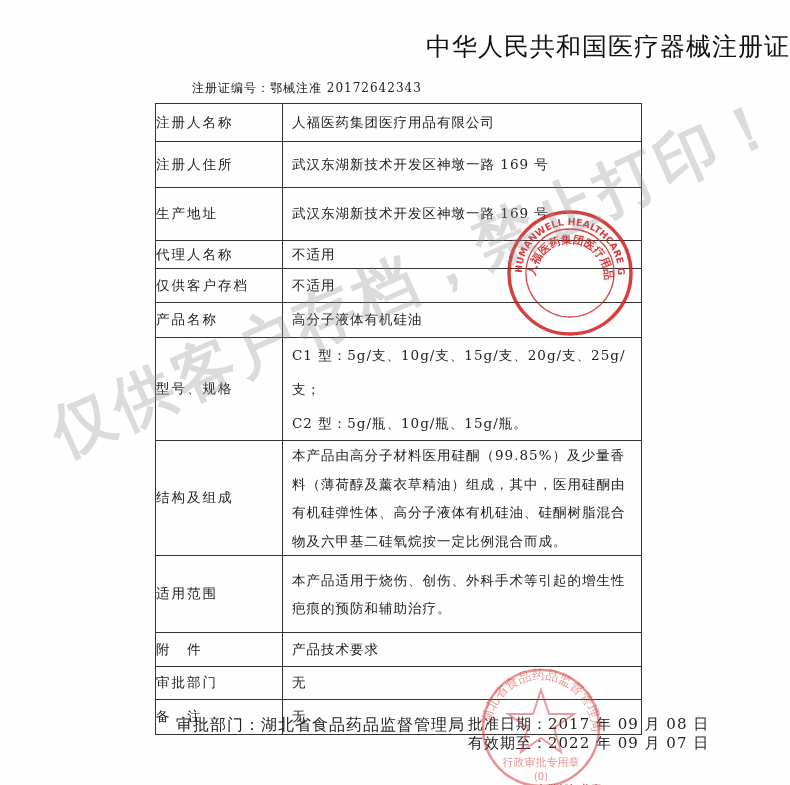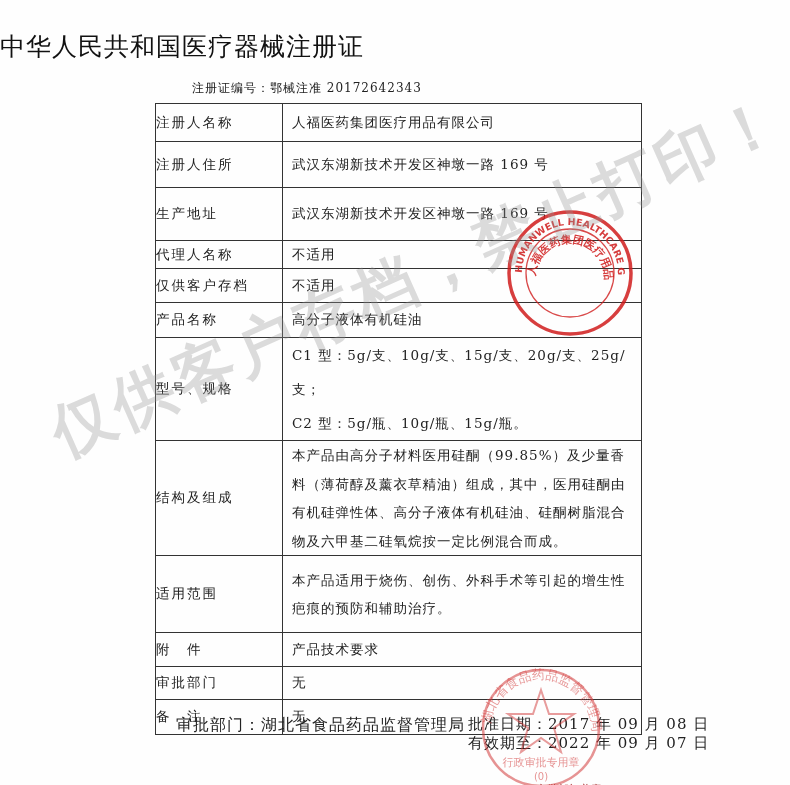--- a/index.html
+++ b/index.html
@@ -3,21 +3,21 @@
 <meta charset="utf-8">
 <style>
   html, body { margin: 0; padding: 0; background: #ffffff; }
   body {
     width: 790px; height: 785px; position: relative; overflow: hidden;
     font-family: "DejaVu Serif", "Liberation Serif", serif;
     color: #1a1a1a;
   }
   .page { position: absolute; left: 0; top: 0; width: 790px; height: 785px; background: #fefefe; }
   .title {
-    position: absolute; left: 0; width: 790px; top: 30px; text-align: left;
+    position: absolute; left: 0; width: 790px; top: 30px; text-align: right;
     font-family: "DejaVu Sans", "Liberation Sans", sans-serif;
     font-size: 25px; letter-spacing: 1px; color: #111;
   }
   .regno {
     position: absolute; left: 192px; top: 80px; font-size: 12px; color: #222;
     letter-spacing: 1px;
   }
   table.cert {
     position: absolute; left: 155px; top: 103px; width: 487px;
     border-collapse: collapse; table-layout: fixed;

